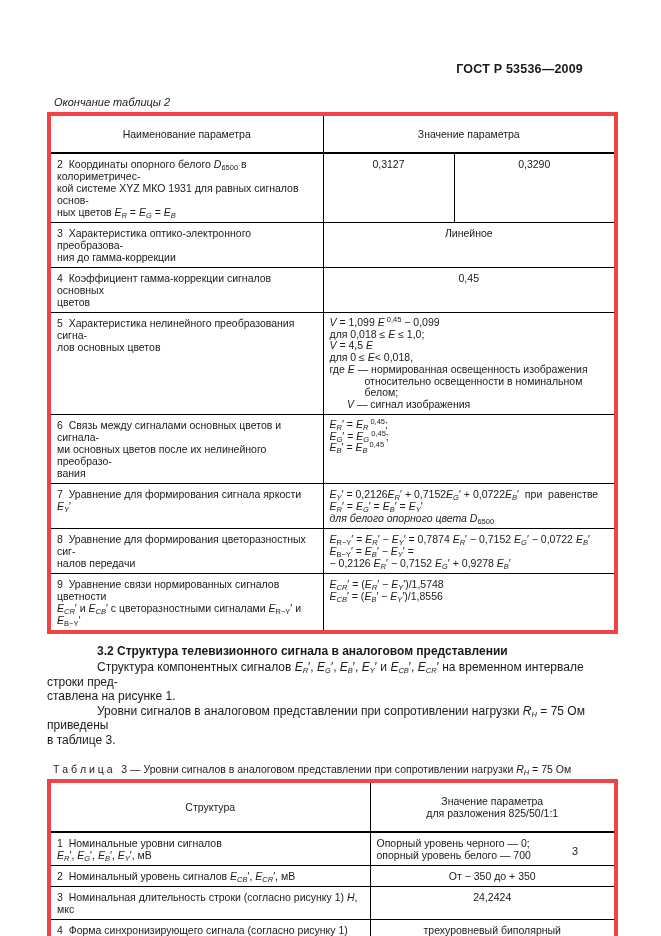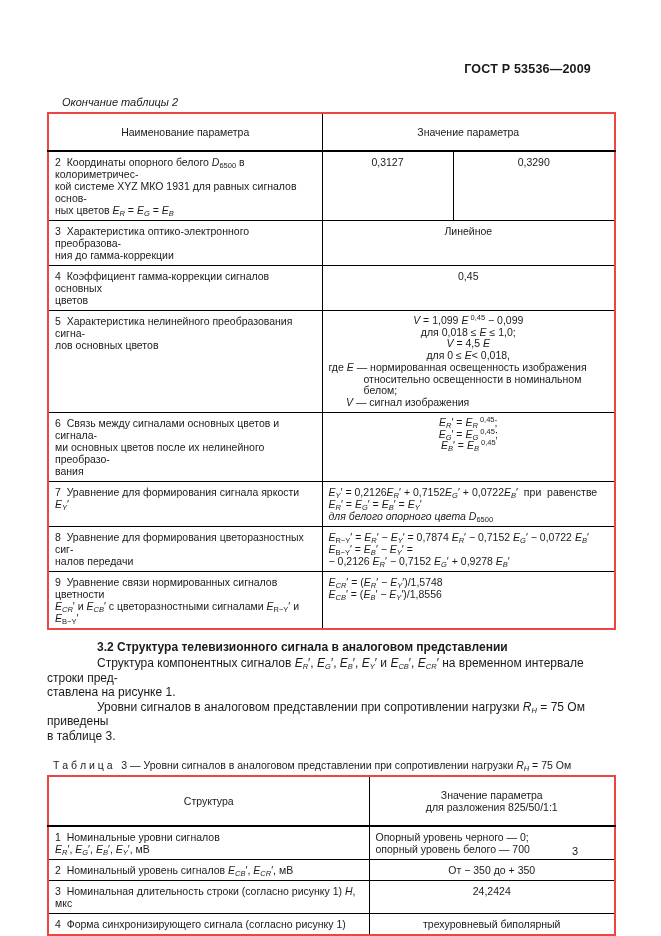--- a/index.html
+++ b/index.html
@@ -1,29 +1,29 @@
 <!DOCTYPE html>
 <html><head>
 <meta charset="utf-8">
 <style>
   html,body{margin:0;padding:0;background:#fff;}
   .page{position:relative;width:661px;height:936px;background:#ffffff;overflow:hidden;
         font-family:"Liberation Sans",sans-serif;color:#1a1a1a;}
   .gost-header{position:absolute;top:62px;left:0;width:583px;text-align:right;
-        font-weight:bold;font-size:12.5px;letter-spacing:.2px;padding-left:8px;}
+        font-weight:bold;font-size:12.5px;letter-spacing:.2px;}
   .content{position:absolute;left:47px;top:96px;width:567px;}
-  .cont-label{font-style:italic;font-size:11px;margin:0 0 4px 15px;}
-  table.doc-table{border-collapse:collapse;width:567px;border:2px solid #ef4444;
+  .cont-label{font-style:italic;font-size:11px;margin:0 0 4px 7px;}
+  table.doc-table{border-collapse:collapse;width:567px;border:4px solid #ef4444;
         font-size:10.5px;line-height:12px;table-layout:fixed;}
   table.doc-table td{border:1px solid #000;padding:4px 6px;vertical-align:top;}
   table.doc-table tr.head td{border-bottom:2px solid #000;text-align:center;
         vertical-align:middle;padding:12px 6px;}
   td.vc{vertical-align:middle;}
   td.c{text-align:center;margin-left:11px;}
-  .formula{text-align:center;line-height:11.5px;}
+  .formula{line-height:11.5px;}
   .note{text-align:left;line-height:11.5px;margin-top:1px;}
   .sec-heading{font-weight:bold;font-size:12px;margin:10px 0 2px 50px;}
   .para{font-size:12px;line-height:14.5px;margin:0 0 0 0;text-indent:50px;}
   .tbl-caption{font-size:10.5px;margin:16px 0 4px 6px;}
   sub{font-size:7.5px;vertical-align:-2px;line-height:0;}
   sup{font-size:7.5px;vertical-align:4px;line-height:0;}
   .page-num{position:absolute;top:845px;left:572px;font-size:11px;}
 </style>
 </head>
 <body>

